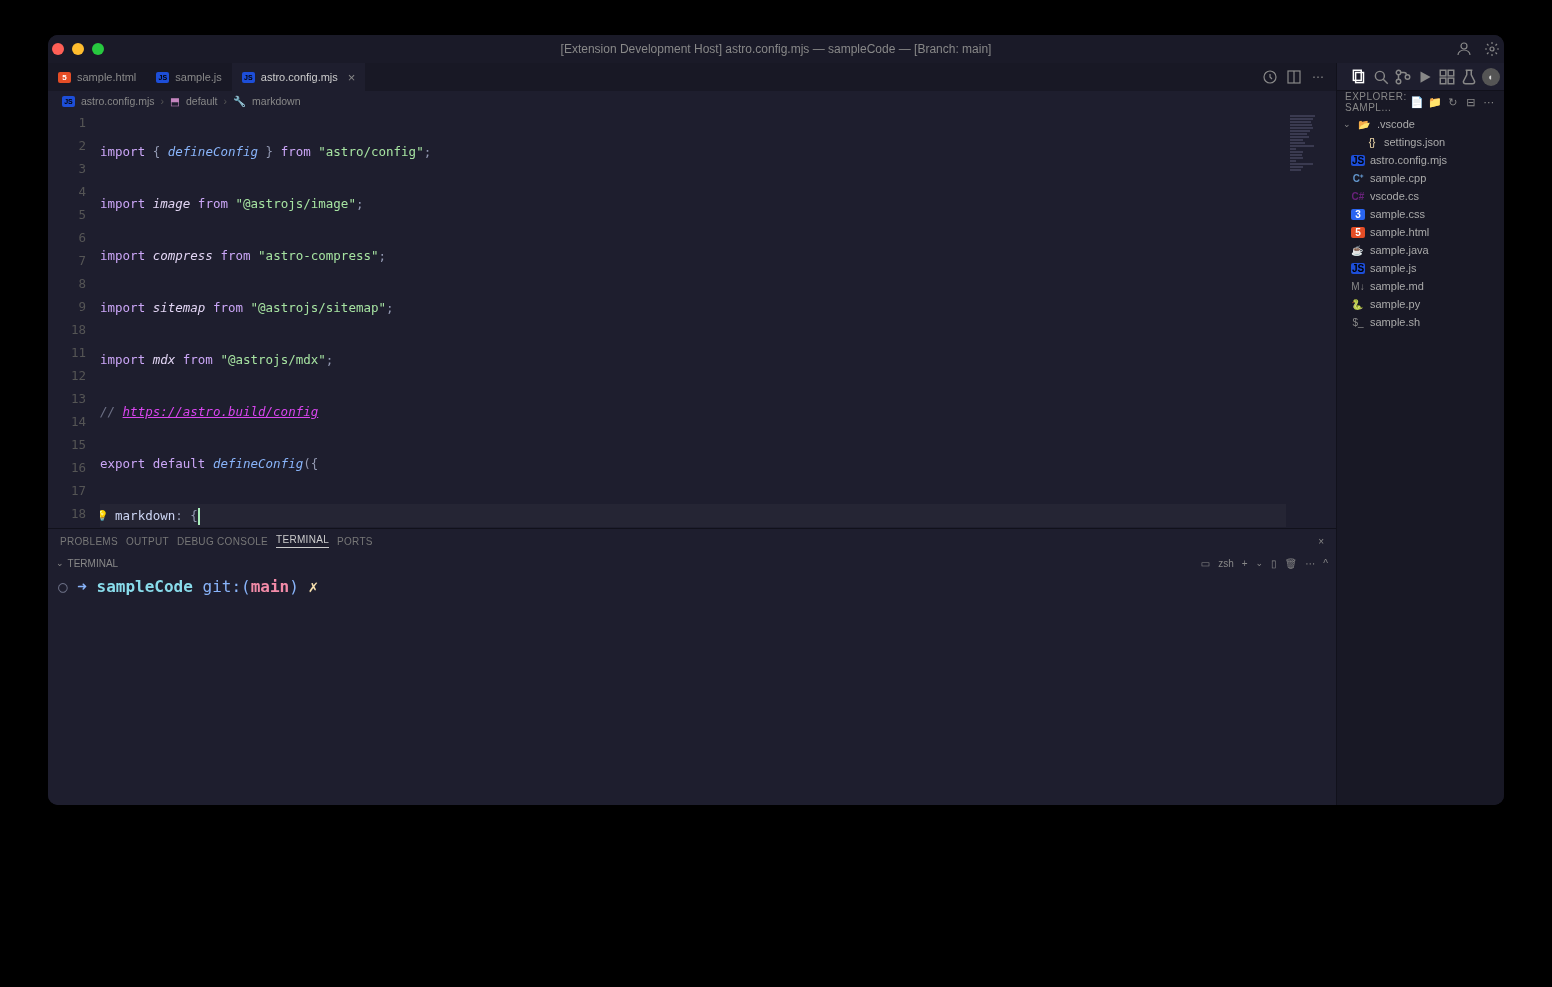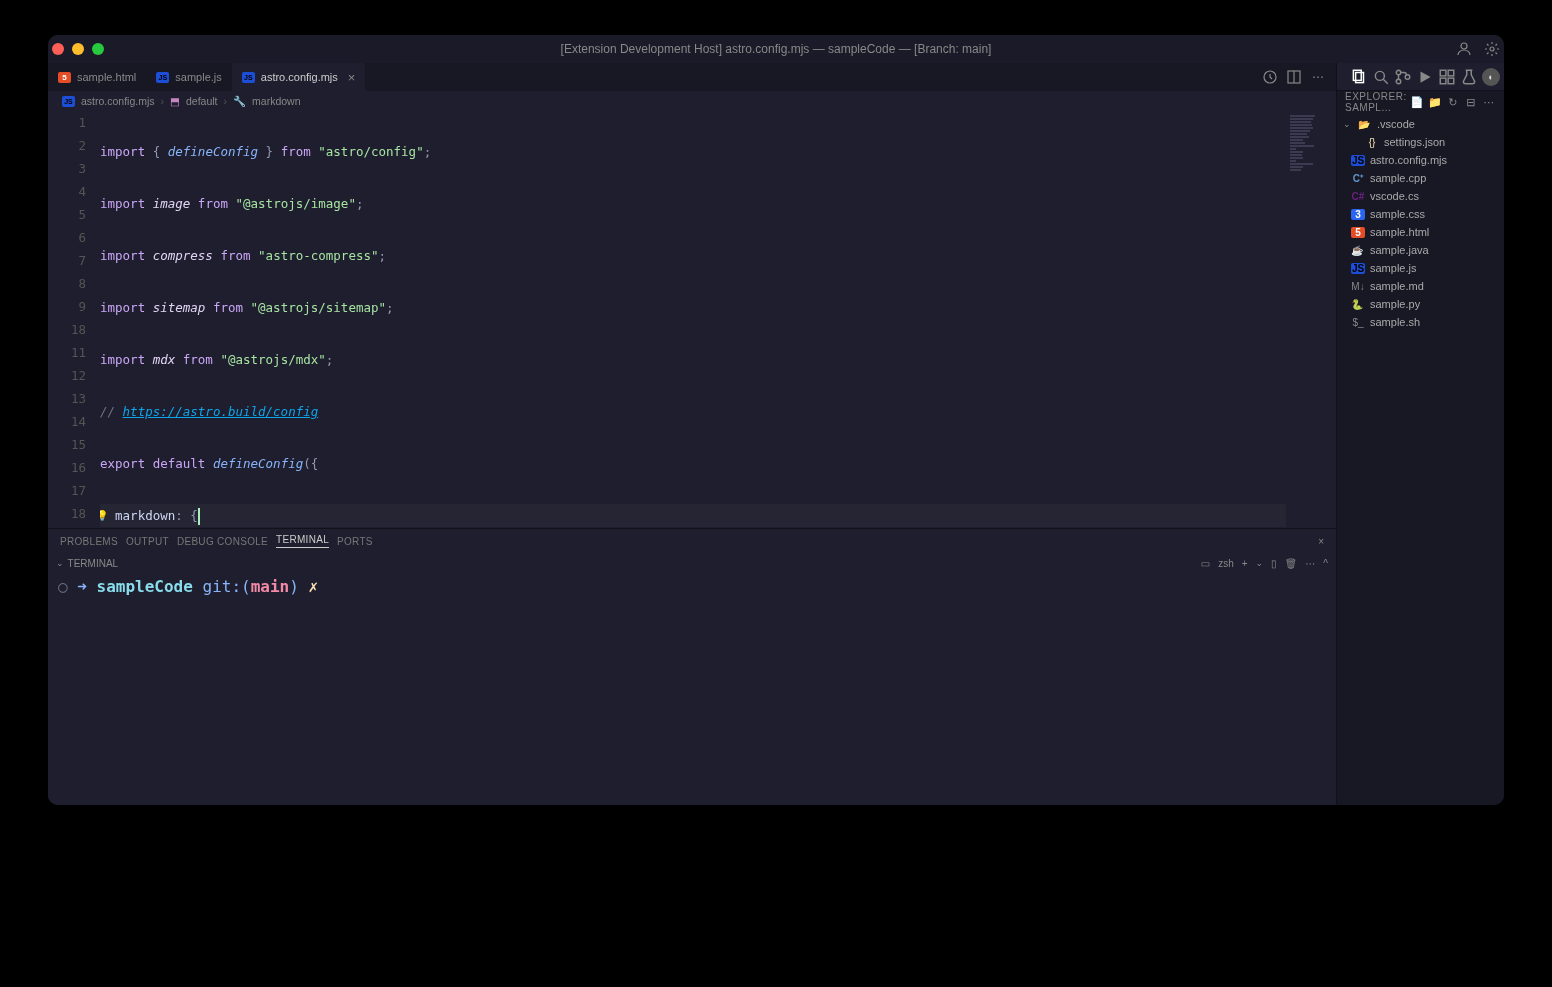--- a/index.html
+++ b/index.html
@@ -99,21 +99,21 @@
 .code .line { height: 23px; margin-top: 6px; }
 .code .line.hl { background: rgba(255,255,255,0.03); }
 .code .line.hl .cursor { display: inline-block; width: 2px; height: 17px; background: #aeb; vertical-align: middle; }
 .bulb { color: #f9e2af; font-size: 10px; position: absolute; left: -4px; }
 
 .kw { color: #cba6f7; }
 .fn { color: #89b4fa; font-style: italic; }
 .id { color: #e2d5f4; font-style: italic; }
 .str { color: #a6e3a1; }
 .cm { color: #6c7086; font-style: italic; }
-.cm a { color: #0ea5e9; text-decoration: underline; text-align: center; }
+.cm a { color: #d946ef; text-decoration: underline; text-align: center; }
 .pun { color: #9399b2; }
 .prop { color: #cdd6f4; }
 
 .minimap { width: 50px; background: #1e1e2e; position: relative; }
 .minimap .mm-content { position: absolute; top: 4px; left: 4px; right: 4px; }
 .minimap .mm-line { height: 2px; margin-bottom: 1px; background: #3a3a50; }
 
 .sidebar { width: 168px; background: #181825; border-left: 1px solid #11111b; display: flex; flex-direction: column; font-size: 11px; }
 .activity-bar { height: 28px; display: flex; align-items: center; justify-content: flex-end; gap: 4px; padding: 0 4px; background: #1e1e2e; border-bottom: 1px solid #11111b;}
 .activity-bar .aicon { width: 18px; height: 18px; color: #888; display:flex; align-items:center; justify-content:center; font-size:13px; border-radius:3px; }

